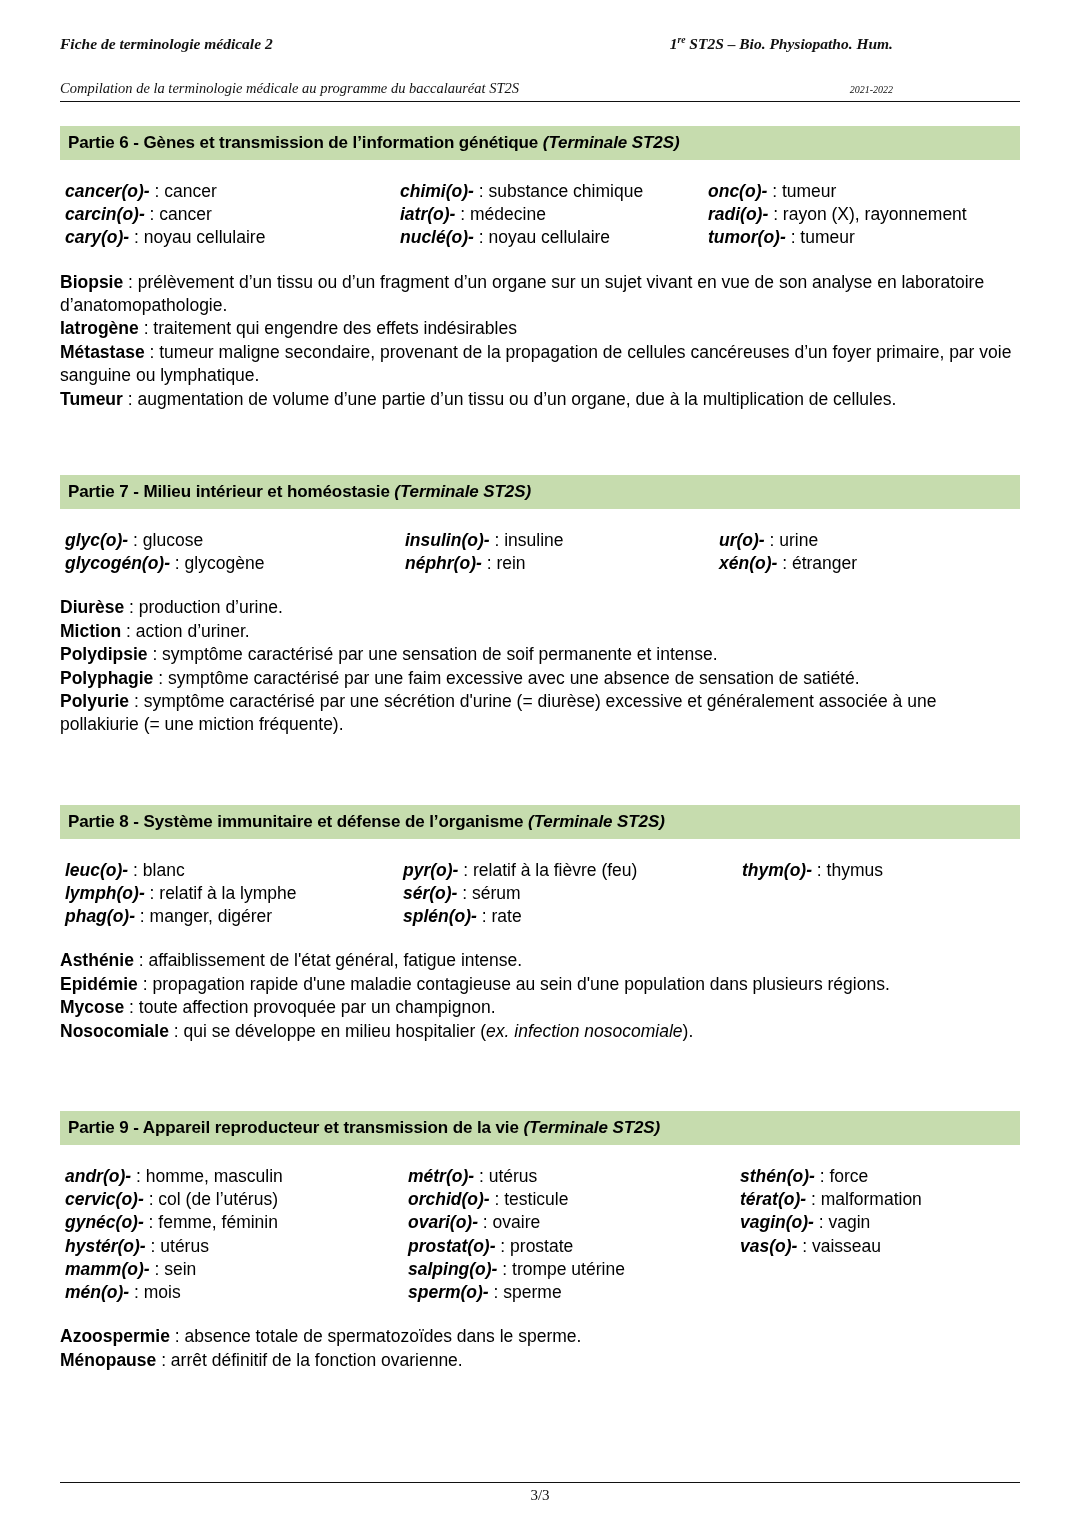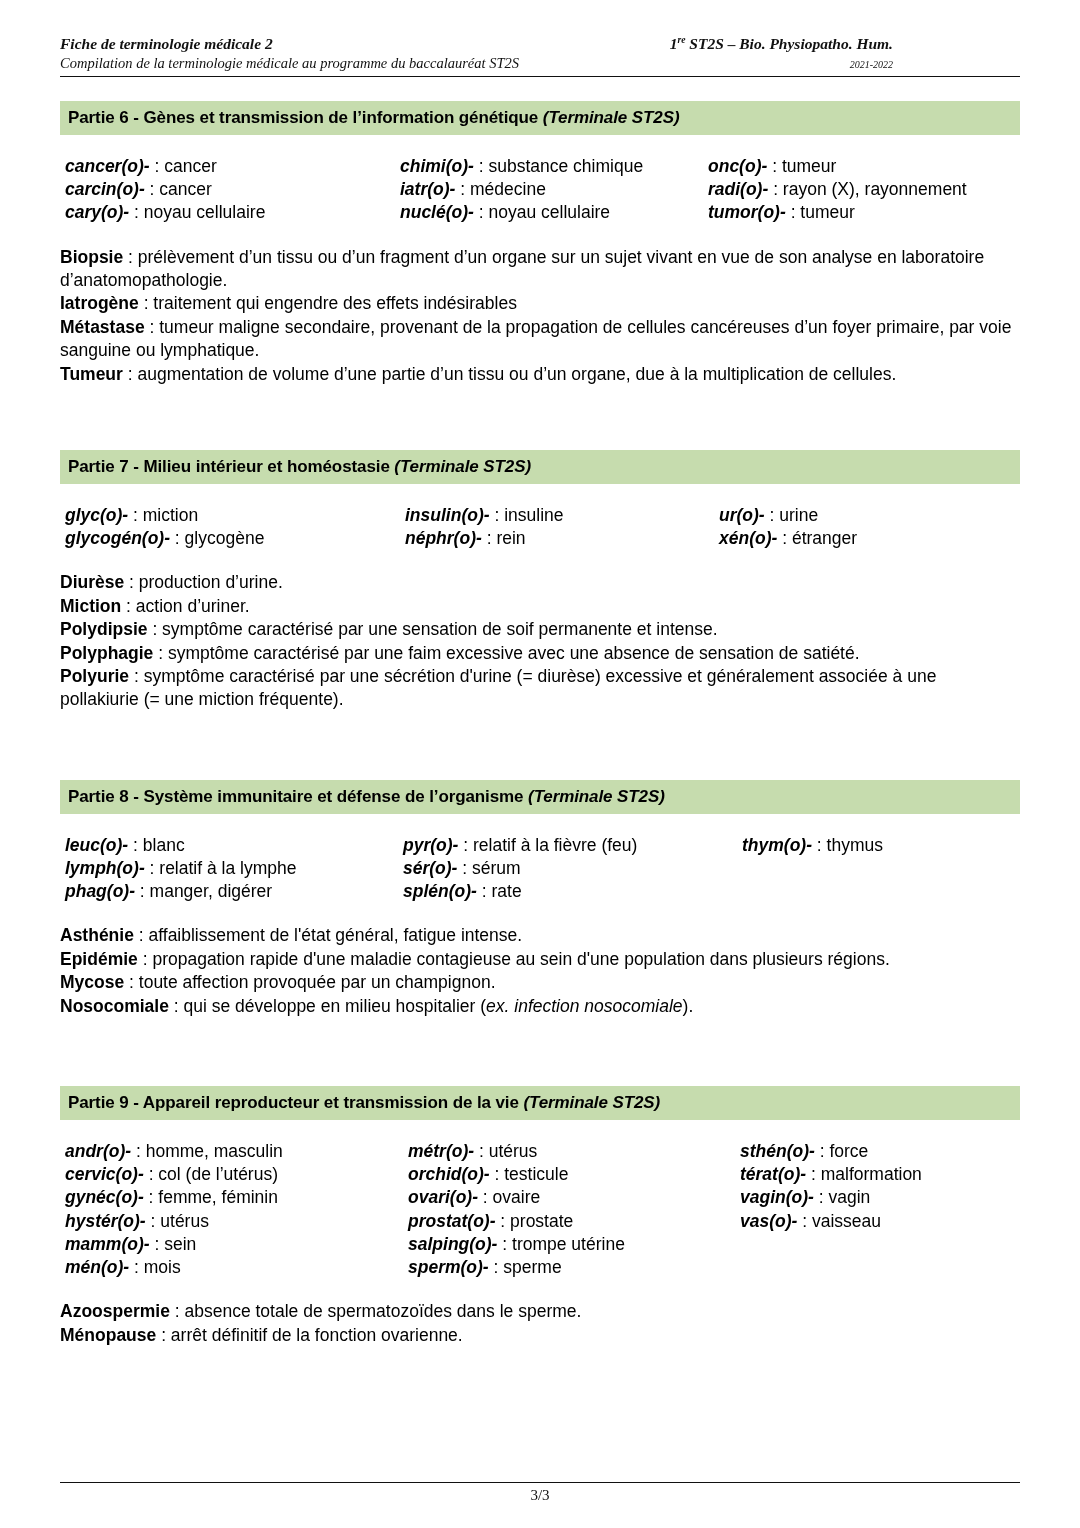--- a/index.html
+++ b/index.html
@@ -40,20 +40,21 @@
     display: flex;
     justify-content: space-between;
     align-items: baseline;
     white-space: nowrap;
   }
   .doc-header .hdr-left { text-align: left; }
   .doc-header .hdr-right { text-align: right; }
   .hdr-sub-left {
     font-weight: normal;
     font-size: 14.5px;
+    margin-top: 25px;
   }
   .hdr-sub-right {
     font-weight: normal;
     font-size: 10px;
     font-style: italic;
   }
   .hdr-rule {
     border-bottom: 1.6px solid #111;
     margin-top: 2px;
     width: 960px;
@@ -173,21 +174,21 @@
           <div class="def"><b>Biopsie</b><span> : prélèvement d’un tissu ou d’un fragment d’un organe sur un sujet vivant en vue de son analyse en laboratoire d’anatomopathologie.</span></div>
           <div class="def"><b>Iatrogène</b><span> : traitement qui engendre des effets indésirables</span></div>
           <div class="def"><b>Métastase</b><span> : tumeur maligne secondaire, provenant de la propagation de cellules cancéreuses d’un foyer primaire, par voie sanguine ou lymphatique.</span></div>
           <div class="def"><b>Tumeur</b><span> : augmentation de volume d’une partie d’un tissu ou d’un organe, due à la multiplication de cellules.</span></div>
         </div>
       </div>
       <div class="section" style="margin-top: 64px;">
         <div class="band" style="background: rgb(198, 220, 174);"><span>Partie 7 - Milieu intérieur et homéostasie </span><span class="band-sub">(Terminale ST2S)</span></div>
         <div class="roots" style="height: 46.4px;">
           <div class="col" style="left: 5px;">
-            <div class="entry"><b>glyc(o)-</b><span> : miction</span></div>
+            <div class="entry"><b>glyc(o)-</b><span> : glucose</span></div>
             <div class="entry"><b>glycogén(o)-</b><span> : glycogène</span></div>
           </div>
           <div class="col" style="left: 345px;">
             <div class="entry"><b>insulin(o)-</b><span> : insuline</span></div>
             <div class="entry"><b>néphr(o)-</b><span> : rein</span></div>
           </div>
           <div class="col" style="left: 659px;">
             <div class="entry"><b>ur(o)-</b><span> : urine</span></div>
             <div class="entry"><b>xén(o)-</b><span> : étranger</span></div>
           </div>

